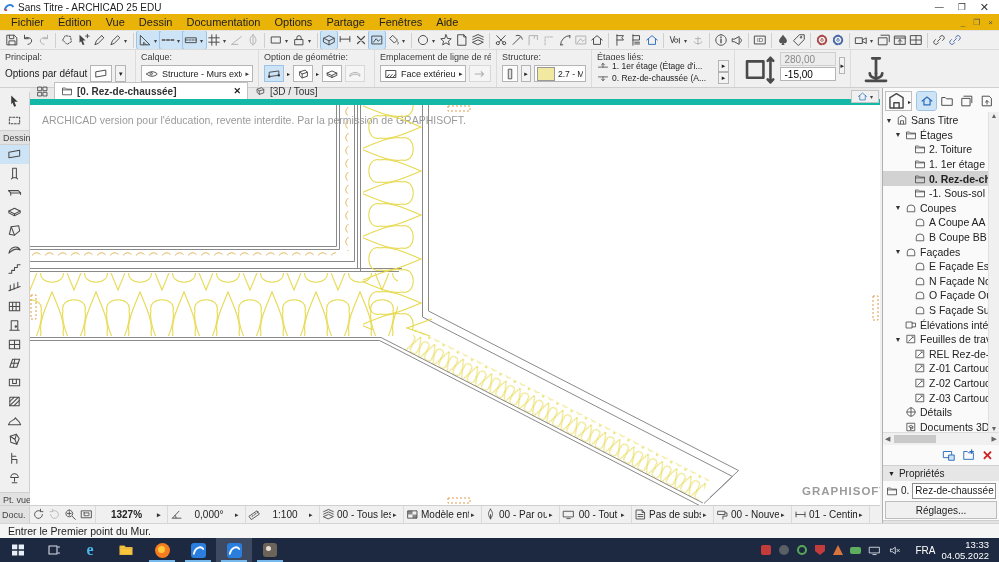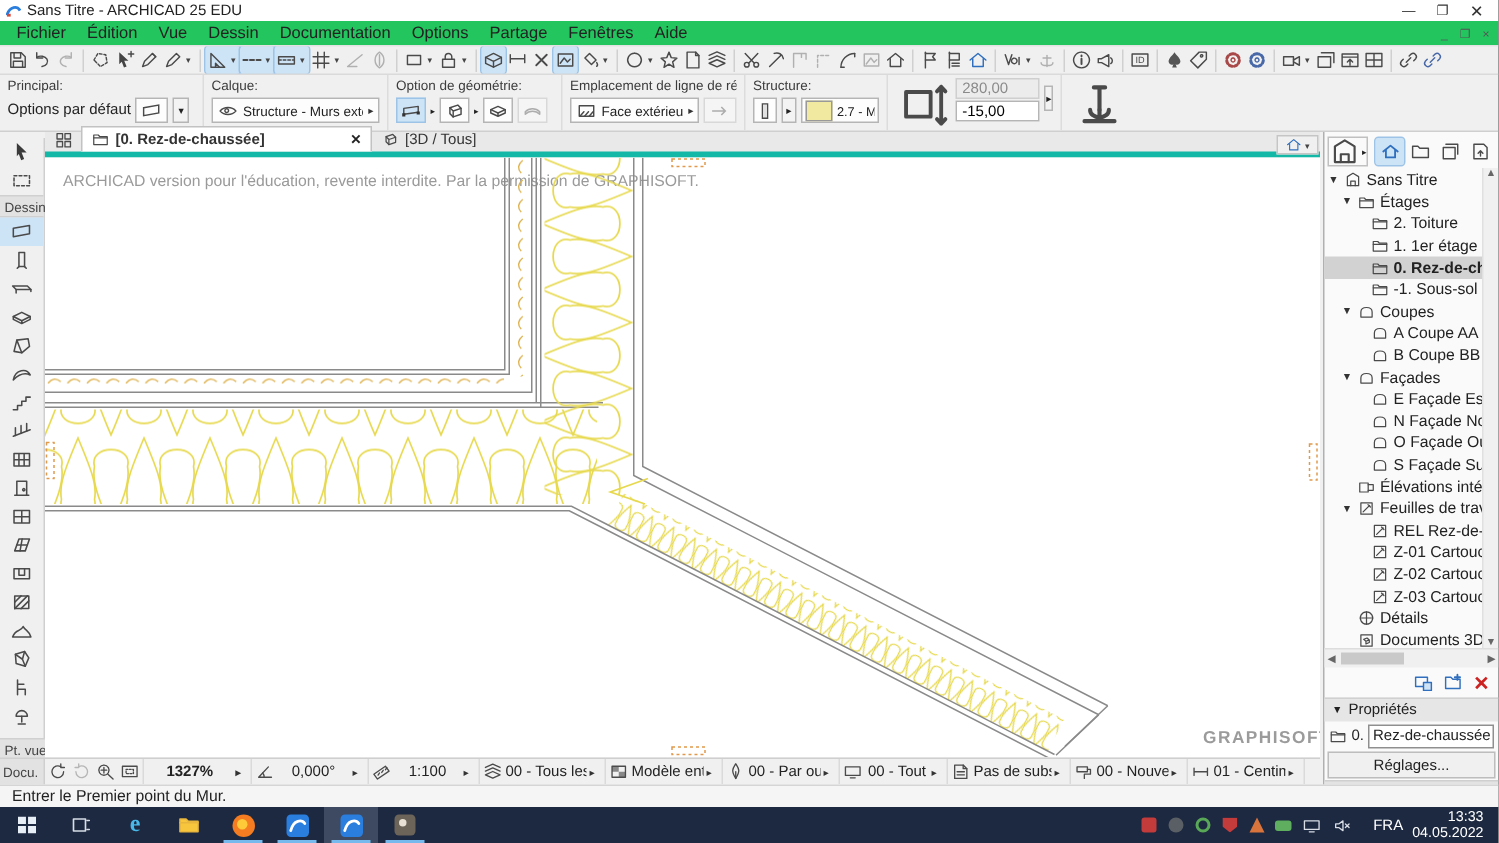--- a/index.html
+++ b/index.html
@@ -5,21 +5,21 @@
   html,body{margin:0;padding:0;background:#444;}
   #app{position:relative;width:999px;height:562px;background:#f0f0f0;font-family:"Liberation Sans",sans-serif;font-size:11px;color:#222;overflow:hidden;}
   .abs{position:absolute;}
   
   .titlebar{left:0;top:0;width:999px;height:14px;background:#fff;display:flex;align-items:center;padding-left:4px;box-sizing:border-box;}
   .appicon{width:10px;height:10px;margin-right:4px;}
   .titletext{font-size:10px;color:#222;}
   .wincontrols{margin-left:auto;display:flex;align-items:center;gap:14px;padding-right:10px;color:#333;font-size:9px;}
   .wincontrols span{cursor:default;}
   
-  .menubar{left:0;top:14px;width:999px;height:16px;background:#22c55e;display:flex;align-items:center;padding-left:4px;box-sizing:border-box;}
+  .menubar{left:0;top:14px;width:999px;height:16px;background:#eab308;display:flex;align-items:center;padding-left:4px;box-sizing:border-box;}
   .menu-item{padding:1px 7px;font-size:11px;color:#222;}
   .mdicontrols{margin-left:auto;display:flex;gap:8px;padding-right:6px;font-size:8px;color:#555;}
   
   .toolbar{left:0;top:30px;width:999px;height:20px;background:#f0f0f0;border-top:1px solid #e2e2e2;border-bottom:1px solid #dadada;display:flex;align-items:center;padding-left:4px;box-sizing:border-box;overflow:hidden;}
   .tbtn{height:18px;display:flex;align-items:center;justify-content:center;border-radius:2px;padding:0 1px;flex:none;}
   .tbtn .ic{width:14px;height:14px;}
   .tbtn.hl{background:#cde3f6;outline:1px solid #9dc4e6;}
   .tbtn.gray{opacity:.38;}
   .ddarr{font-size:6px;color:#444;width:7px;text-align:center;}
   .tsep{width:1px;height:15px;background:#d0d0d0;margin:0 3px;flex:none;}
@@ -34,21 +34,21 @@
   .sqbtn .ic,.dropbox .ic{width:14px;height:14px;flex:none;}
   .sqbtn.hl{background:#cde3f6;border-color:#9dc4e6;}
   .sqbtn.gray{opacity:.4;}
   .miniarr{width:11px;height:17px;border:1px solid #b5b5b5;background:#f3f3f3;display:flex;align-items:center;justify-content:center;font-size:7px;box-sizing:border-box;}
   .swatch{width:16px;height:12px;background:#f1e9a0;border:1px solid #999;flex:none;}
   .field{width:56px;height:14px;border:1px solid #b5b5b5;font-size:10px;padding:0 3px;box-sizing:border-box;font-family:"Liberation Sans",sans-serif;}
   .field.dis{background:#ececec;color:#8a8a8a;border-color:#cfcfcf;}
   .storyrow{display:flex;align-items:center;gap:3px;height:13px;font-size:9.5px;white-space:nowrap;}
   .storyrow .ic{width:12px;height:12px;}
   
-  .tabbar{left:30px;top:88px;width:850px;height:17px;background:#e9e9e9;border-bottom:4px solid #14b8a6;display:flex;align-items:flex-end;box-sizing:border-box;}
+  .tabbar{left:30px;top:88px;width:850px;height:17px;background:#e9e9e9;border-bottom:6px solid #14b8a6;display:flex;align-items:flex-end;box-sizing:border-box;}
   .tabgridbtn{width:24px;height:16px;display:flex;align-items:center;justify-content:center;}
   .tabgridbtn .ic{width:13px;height:13px;}
   .tab{height:16px;display:flex;align-items:center;padding:0 6px;font-size:10px;gap:4px;color:#333;white-space:nowrap;}
   .tab .ic{width:12px;height:12px;}
   .tab.active{background:#fff;border:1px solid #c2c2c2;border-bottom:none;font-weight:bold;width:180px;}
   .tab .closex{margin-left:auto;font-weight:bold;font-size:9px;color:#222;}
   
   .toolbox{left:0;top:92px;width:30px;height:431px;background:#f0f0f0;border-right:1px solid #cfcfcf;display:flex;flex-direction:column;box-sizing:border-box;}
   .tool{height:19px;display:flex;align-items:center;justify-content:center;flex:none;}
   .tool .ic{width:15px;height:15px;}
@@ -551,20 +551,39 @@
               <path d="M6 2.5 H10 V13.5 H6 Z" fill="#e0e0e0" stroke="#4a4a4a" stroke-width="1"></path>
             </svg>
           </span>
         <span class="miniarr">▸</span>
         <div class="dropbox" style="width:58px;padding:0 2px;">
           <span class="swatch"></span>
           <span style="overflow:hidden;font-size:8.5px;">2.7 - Mur int. - C...</span>
         </div>
       </div>
     </div>
+    <div class="ibsec" style="width:143px;">
+      <div class="iblabel">Étages liés:</div>
+      <div class="storyrow">
+        <svg id="st-up" class="ic " viewBox="0 0 16 16" xmlns="http://www.w3.org/2000/svg">
+            <path d="M2 9.5 H14" fill="none" stroke="#4a4a4a" stroke-width="1.1" stroke-linecap="round" stroke-linejoin="round"></path>
+            <path d="M8 9.5 V4.5 M6 6.5 L8 4.5 L10 6.5" fill="none" stroke="#4a4a4a" stroke-width="1.1" stroke-linecap="round" stroke-linejoin="round"></path>
+          </svg>
+        <span style="overflow:hidden;flex:1;font-size:8.5px;">1. 1er étage (Étage d'i...</span>
+        <span class="miniarr" style="height:12px;">▸</span>
+      </div>
+      <div class="storyrow">
+        <svg id="st-dn" class="ic " viewBox="0 0 16 16" xmlns="http://www.w3.org/2000/svg">
+            <path d="M2 6.5 H14" fill="none" stroke="#4a4a4a" stroke-width="1.1" stroke-linecap="round" stroke-linejoin="round"></path>
+            <path d="M8 6.5 V11.5 M6 9.5 L8 11.5 L10 9.5" fill="none" stroke="#4a4a4a" stroke-width="1.1" stroke-linecap="round" stroke-linejoin="round"></path>
+          </svg>
+        <span style="overflow:hidden;flex:1;font-size:8.5px;">0. Rez-de-chaussée (A...</span>
+        <span class="miniarr" style="height:12px;">▸</span>
+      </div>
+    </div>
     <div class="ibsec" style="width:116px;">
       <div class="iblabel">Sommet et base:</div>
       <div class="ibrow" style="align-items:flex-start;justify-content:flex-end;">
         <svg id="som-ic" class="ic " viewBox="0 0 16 16" xmlns="http://www.w3.org/2000/svg">
             <path d="M3 4 H10 V11 H3 Z" fill="none" stroke="#4a4a4a" stroke-width="1.1" stroke-linecap="round" stroke-linejoin="round"></path>
             <path d="M13 2.5 V13 M11.8 3.8 L13 2.5 L14.2 3.8 M11.8 11.7 L13 13 L14.2 11.7" fill="none" stroke="#4a4a4a" stroke-width="1.1" stroke-linecap="round" stroke-linejoin="round"></path>
           </svg>
         <div style="display:flex;flex-direction:column;gap:1px;">
           <input class="field dis" readonly="" value="280,00" style="">
           <input class="field" value="-15,00" style="">

